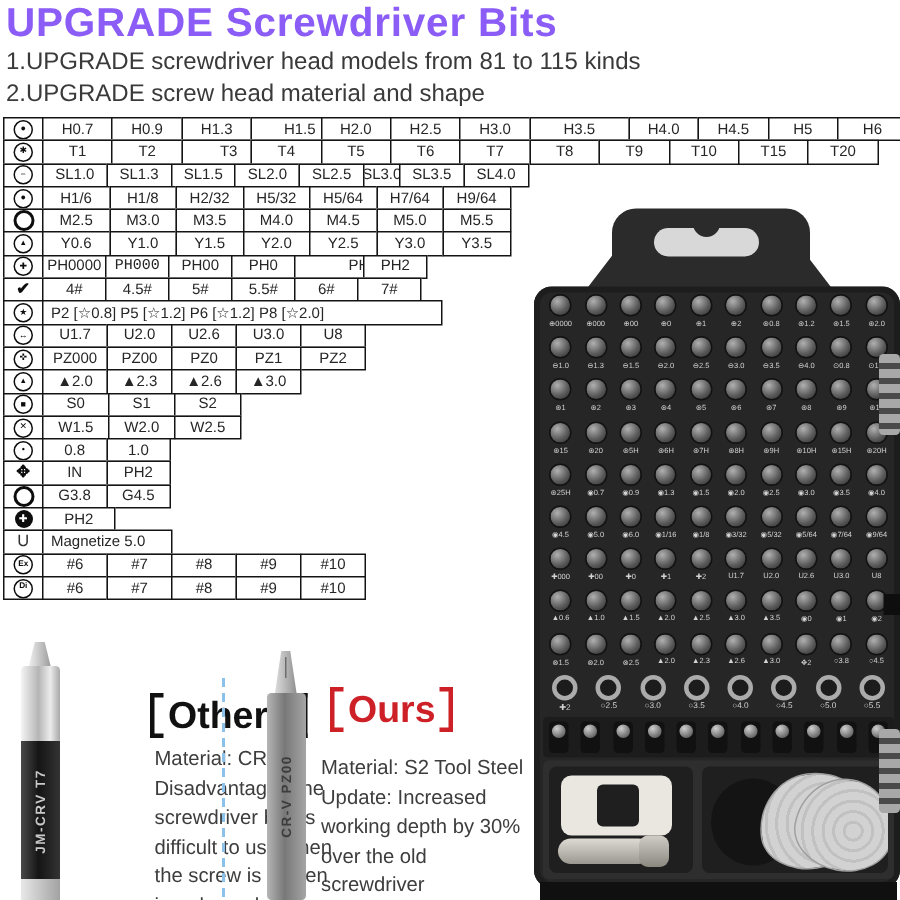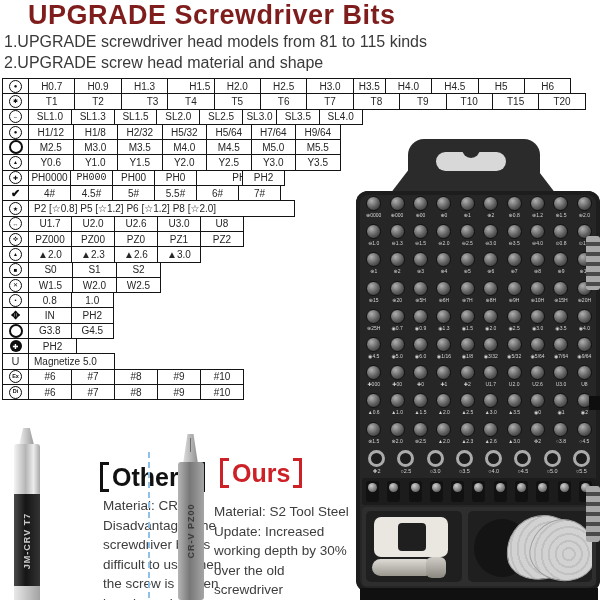--- a/index.html
+++ b/index.html
@@ -100,21 +100,21 @@
        background:linear-gradient(90deg,#b5b5b5,#787878 45%,#a5a5a5);}
   .bit-label{position:absolute;left:50%;top:50%;transform:translate(-50%,-50%) rotate(-90deg);
        font-size:9px;font-weight:bold;letter-spacing:1px;white-space:nowrap;}
   .bit-others .bit-label{color:#c9c9c9;} .bit-ours .bit-label{color:#3c3c3c;}
 </style>
 </head>
 <body>
 
 <div id="screen">
 
-  <div class="title" style="color:#7f1d1d;margin-left:24px;">UPGRADE Screwdriver Bits</div>
+  <div class="title" style="color:#8b5cf6;">UPGRADE Screwdriver Bits</div>
   <div class="sub sub1">1.UPGRADE screwdriver head models from 81 to 115 kinds</div>
   <div class="sub sub2">2.UPGRADE screw head material and shape</div>
 
   <div class="case-hanger-flare"></div>
   <div class="case-hanger"></div>
   <div class="hang-hole"></div>
   <div class="hang-notch"></div>
   <div class="case-body"></div>
   <div id="case-grid">
       <div class="c-row">
@@ -588,21 +588,21 @@
         <span class="t-icon">
           <span class="g ring">●</span>
         </span>
         <span class="t-cell" style="width: 47.4px;">H0.7</span>
         <span class="t-cell" style="width: 47.4px;">H0.9</span>
         <span class="t-cell" style="width: 47.4px;">H1.3</span>
         <span class="t-cell" style="width: 47.4px; padding-left: 18px;">H1.5</span>
         <span class="t-cell" style="width: 47.4px;">H2.0</span>
         <span class="t-cell" style="width: 47.4px;">H2.5</span>
         <span class="t-cell" style="width: 47.4px;">H3.0</span>
-        <span class="t-cell" style="width: 33px;">H3.5</span>
+        <span class="t-cell" style="width: 67px;">H3.5</span>
         <span class="t-cell" style="width: 47.4px;">H4.0</span>
         <span class="t-cell" style="width: 47.4px;">H4.5</span>
         <span class="t-cell" style="width: 47.4px;">H5</span>
         <span class="t-cell" style="width: 47.4px;">H6</span>
       </div>
       <div class="t-row">
         <span class="t-icon">
           <span class="g ring">✱</span>
         </span>
         <span class="t-cell" style="width: 47.4px;">T1</span>
@@ -620,29 +620,29 @@
       </div>
       <div class="t-row">
         <span class="t-icon">
           <span class="g ring">−</span>
         </span>
         <span class="t-cell" style="width: 43.8px;">SL1.0</span>
         <span class="t-cell" style="width: 43.8px;">SL1.3</span>
         <span class="t-cell" style="width: 43.8px;">SL1.5</span>
         <span class="t-cell" style="width: 43.8px;">SL2.0</span>
         <span class="t-cell" style="width: 43.8px;">SL2.5</span>
-        <span class="t-cell" style="width: 35px;">SL3.0</span>
+        <span class="t-cell" style="width: 25px;">SL3.0</span>
         <span class="t-cell" style="width: 43.8px;">SL3.5</span>
         <span class="t-cell" style="width: 43.8px;">SL4.0</span>
       </div>
       <div class="t-row">
         <span class="t-icon">
           <span class="g ring">●</span>
         </span>
-        <span class="t-cell" style="width: 45.5px;">H1/12</span>
+        <span class="t-cell" style="width: 45.5px;">H1/6</span>
         <span class="t-cell" style="width: 45.5px;">H1/8</span>
         <span class="t-cell" style="width: 45.5px;">H2/32</span>
         <span class="t-cell" style="width: 45.5px;">H5/32</span>
         <span class="t-cell" style="width: 45.5px;">H5/64</span>
         <span class="t-cell" style="width: 45.5px;">H7/64</span>
         <span class="t-cell" style="width: 45.5px;">H9/64</span>
       </div>
       <div class="t-row">
         <span class="t-icon">
           <span class="g bold-ring"></span>

